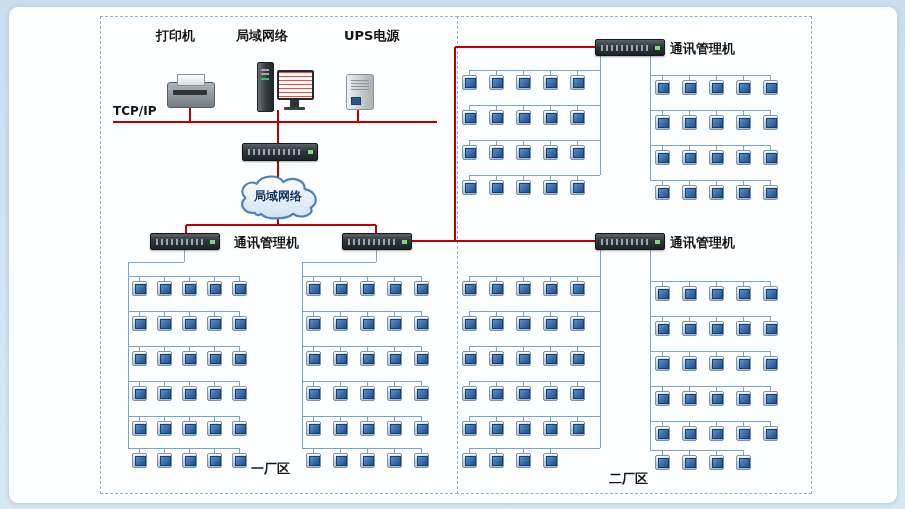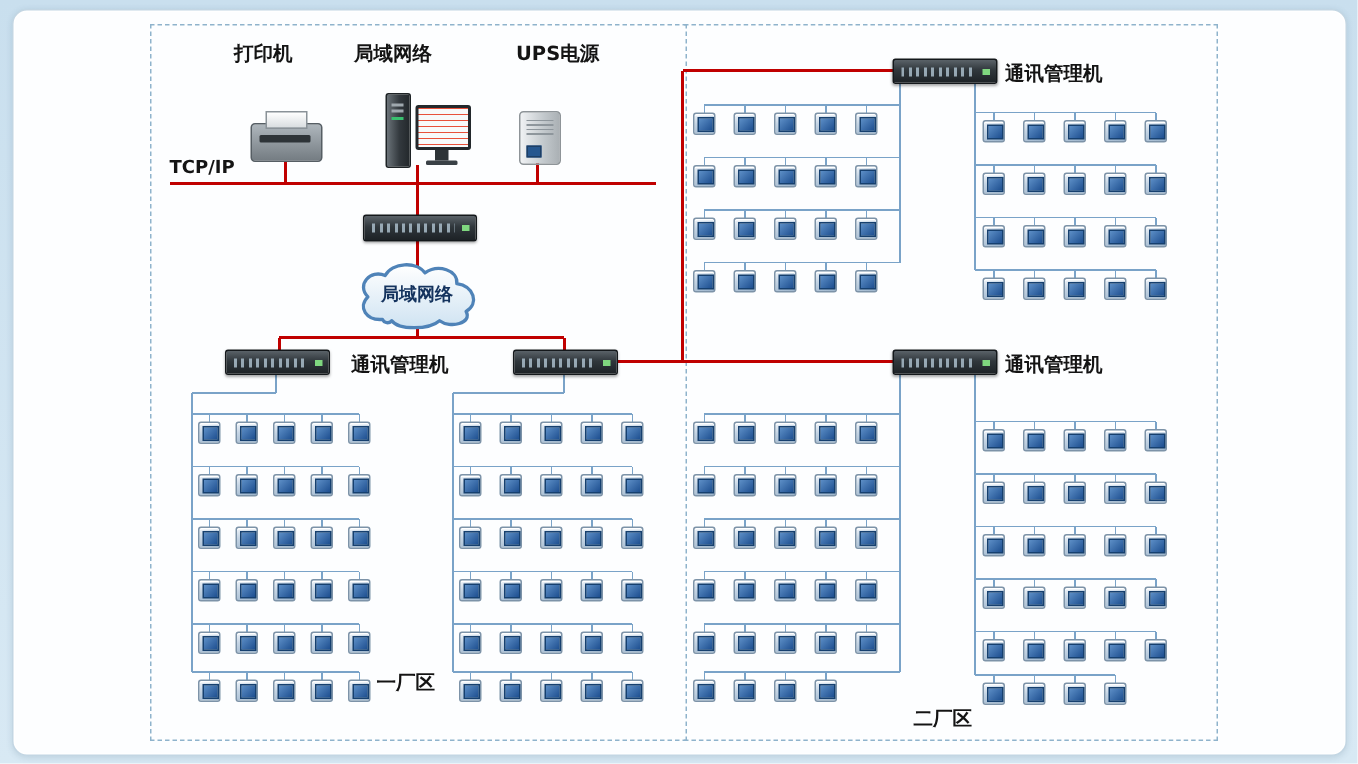--- a/index.html
+++ b/index.html
@@ -23,21 +23,21 @@
   .lbl{position:absolute;font-size:13px;font-weight:700;color:#141414;white-space:nowrap;}
   .center{text-align:left;}
   .printer-lbl{left:156px;top:27px;width:68px;}
   .host-lbl{left:236px;top:27px;width:72px;}
   .ups-lbl{left:344px;top:27px;width:72px;}
   .tcpip-lbl{left:113px;top:104px;font-size:12px;}
   .switch-lbl{left:328px;top:143px;}
   .mgr-lbl-left{left:234px;top:234px;width:96px;}
   .mgr-lbl-r1{left:670px;top:40px;}
   .mgr-lbl-r2{left:670px;top:234px;}
-  .zone1-lbl{left:251px;top:446px;width:62px;}
+  .zone1-lbl{left:251px;top:460px;width:62px;}
   .zone2-lbl{left:609px;top:470px;width:62px;}
 
   
   .printer{position:absolute;left:167px;top:82px;width:46px;height:24px;
     background:linear-gradient(180deg,#aeb6bc,#747c82);border:1px solid #565e64;border-radius:3px;}
   .printer::before{content:"";position:absolute;left:9px;top:-9px;width:26px;height:10px;
     background:linear-gradient(#ffffff,#d9dde0);border:1px solid #8a9298;}
   .printer::after{content:"";position:absolute;left:5px;top:7px;width:34px;height:5px;background:#2e3438;border-radius:1px;}
 
   

